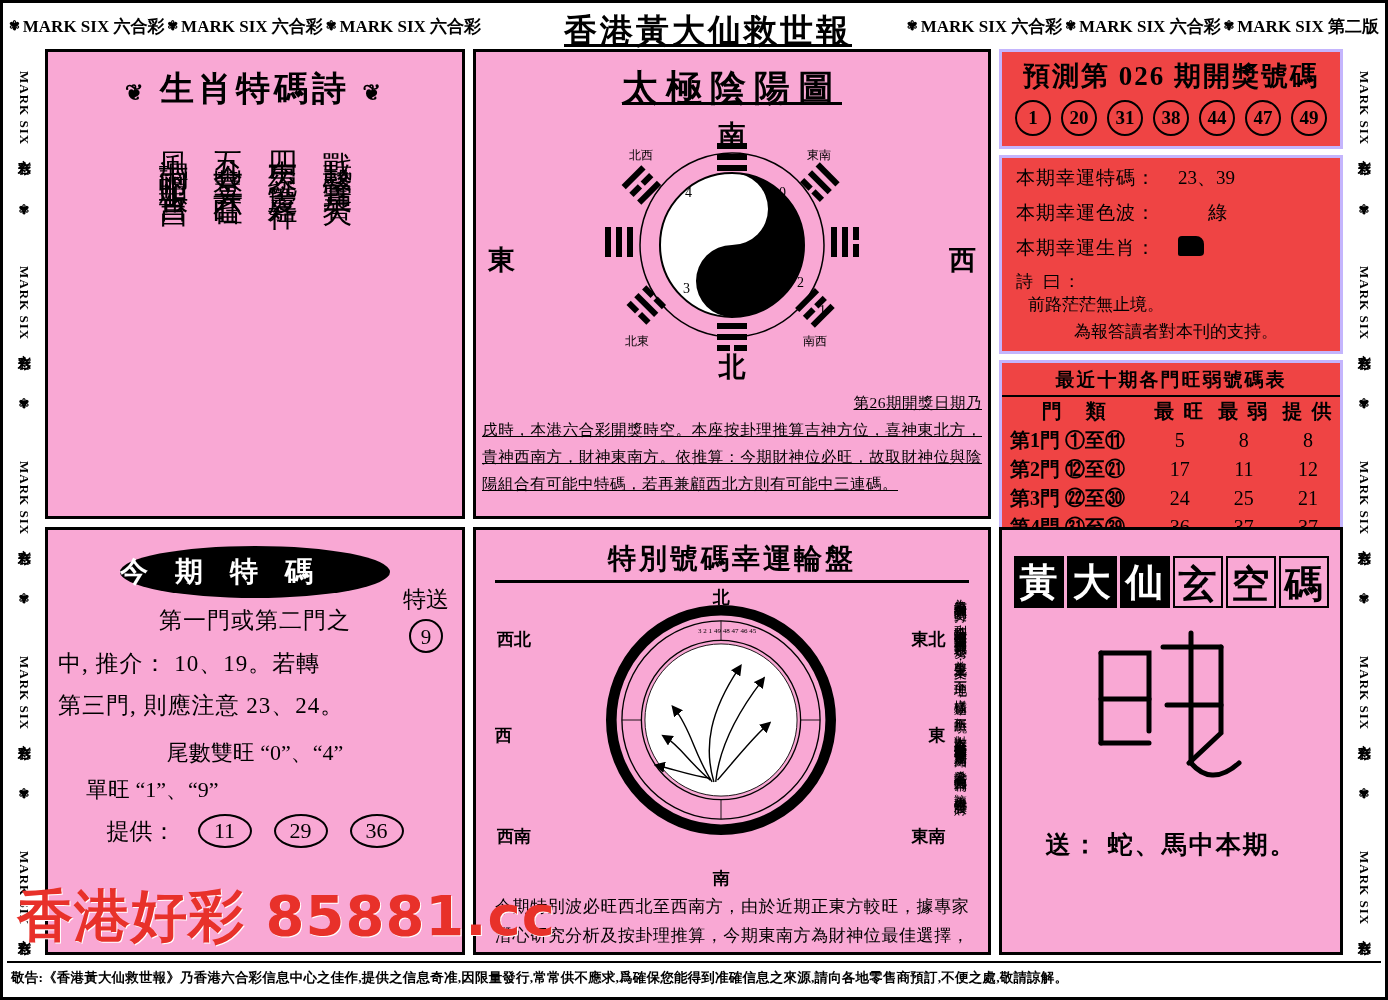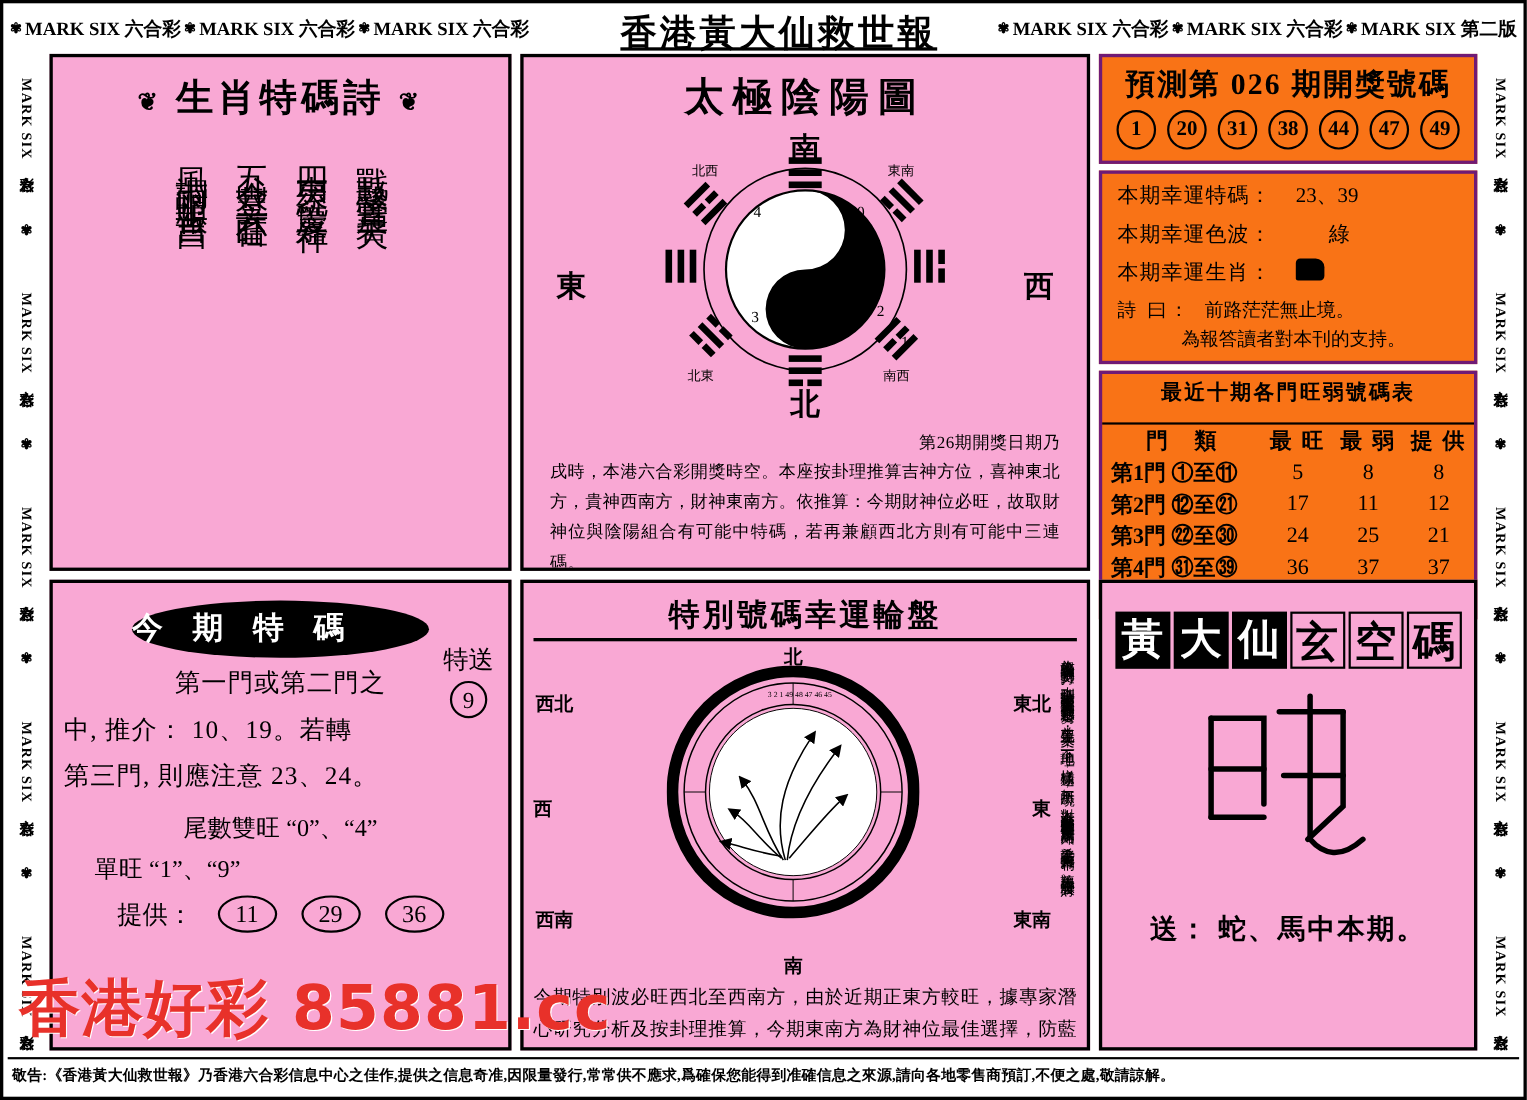--- a/index.html
+++ b/index.html
@@ -103,21 +103,21 @@
     writing-mode: vertical-rl;
     text-orientation: upright;
     font-family: "Liberation Serif", serif;
     font-size: 30px;
     letter-spacing: 8px;
     line-height: 1.22;
     height: 330px;
   }
 
   
-  .p2 { padding: 6px 24px; }
+  .p2 { padding: 6px 6px; text-decoration: underline; }
   .p2-title {
     text-align: center;
     font-family: "Liberation Serif", serif;
     font-weight: bold;
     font-size: 36px;
     letter-spacing: 8px;
     margin: 6px 0 2px;
   }
   .bagua-wrap { position: relative; height: 270px; margin-top: 2px; }
   .bagua {
@@ -138,21 +138,21 @@
     font-family: "Liberation Serif", serif;
     font-size: 15.5px;
     line-height: 1.75;
     text-align: justify;
     margin-top: 4px;
     letter-spacing: 0.5px;
   }
 
   
   .p3 { display: flex; flex-direction: column; gap: 6px; border: none; }
-  .box { border: 3px solid #701a75; background: #f97316; }
+  .box { border: 3px solid #c4b5fd; background: #ef4444; }
   .pred-title {
     text-align: center;
     font-family: "Liberation Serif", serif;
     font-weight: bold;
     font-size: 27px;
     letter-spacing: 2px;
     padding: 6px 0 4px;
   }
   .balls { display: flex; justify-content: space-around; padding: 2px 8px 10px; }
   .ball {
@@ -161,27 +161,27 @@
     font-family: "Liberation Serif", serif; font-size: 19px; font-weight: bold;
   }
   .lucky { padding: 7px 14px 8px; font-family: "Liberation Serif", serif; font-size: 19px; }
   .lucky-row { display: flex; align-items: center; margin-bottom: 9px; }
   .lucky-label { letter-spacing: 1px; width: 150px; }
   .lucky-val { font-size: 19px; padding-left: 12px; }
   .zodiac-stamp {
     display: inline-block; width: 26px; height: 20px; background: #000;
     border-radius: 4px 8px 4px 2px;
   }
-  .poem-line { font-family: "Liberation Serif", serif; font-size: 17px; display: flex; }
+  .poem-line { font-family: "Liberation Serif", serif; font-size: 17px; display: flex; flex-direction: column; }
   .poem-line .lbl { letter-spacing: 3px; white-space: nowrap; }
   .poem-line2 { font-family: "Liberation Serif", serif; font-size: 17px; padding-left: 58px; margin-top: 4px; }
 
   .tbl-title {
     text-align: center; font-family: "Liberation Serif", serif; font-weight: bold;
-    font-size: 19px; letter-spacing: 2px; padding: 4px 0 14px;
+    font-size: 19px; letter-spacing: 2px; padding: 4px 0 2px;
     border-bottom: 2px solid #000;
   }
   table.mentbl { width: 100%; border-collapse: collapse; font-family: "Liberation Serif", serif; }
   table.mentbl th, table.mentbl td { font-size: 20px; padding: 1px 2px; text-align: center; }
   table.mentbl th { font-weight: bold; letter-spacing: 2px; }
   table.mentbl td.first { text-align: left; padding-left: 8px; white-space: nowrap; font-weight: bold; }
 
   
   .p4 { padding: 8px 10px; position: relative; }
   .oval {
@@ -206,21 +206,21 @@
   .supply {
     display: flex; align-items: center; justify-content: center; gap: 22px;
     margin-top: 6px; font-family: "Liberation Serif", serif; font-size: 23px;
   }
   .supply .num {
     width: 54px; height: 34px; border: 2px solid #000; border-radius: 50%;
     display: flex; align-items: center; justify-content: center; font-size: 22px;
   }
 
   
-  .p5 { padding: 6px 9px; }
+  .p5 { padding: 6px 19px; }
   .p5-title {
     text-align: center; font-family: "Liberation Serif", serif; font-weight: bold;
     font-size: 28px; letter-spacing: 3px; padding: 4px 0 2px;
     border-bottom: 3px solid #000;
   }
   .wheel-area { display: flex; margin-top: 6px; height: 300px; }
   .wheel-box { flex: 1; position: relative; }
   .wdir { position: absolute; font-family: "Liberation Serif", serif; font-size: 17px; font-weight: bold; text-align: center; line-height: 1.1; }
   .vcol {
     writing-mode: vertical-rl; text-orientation: upright;

